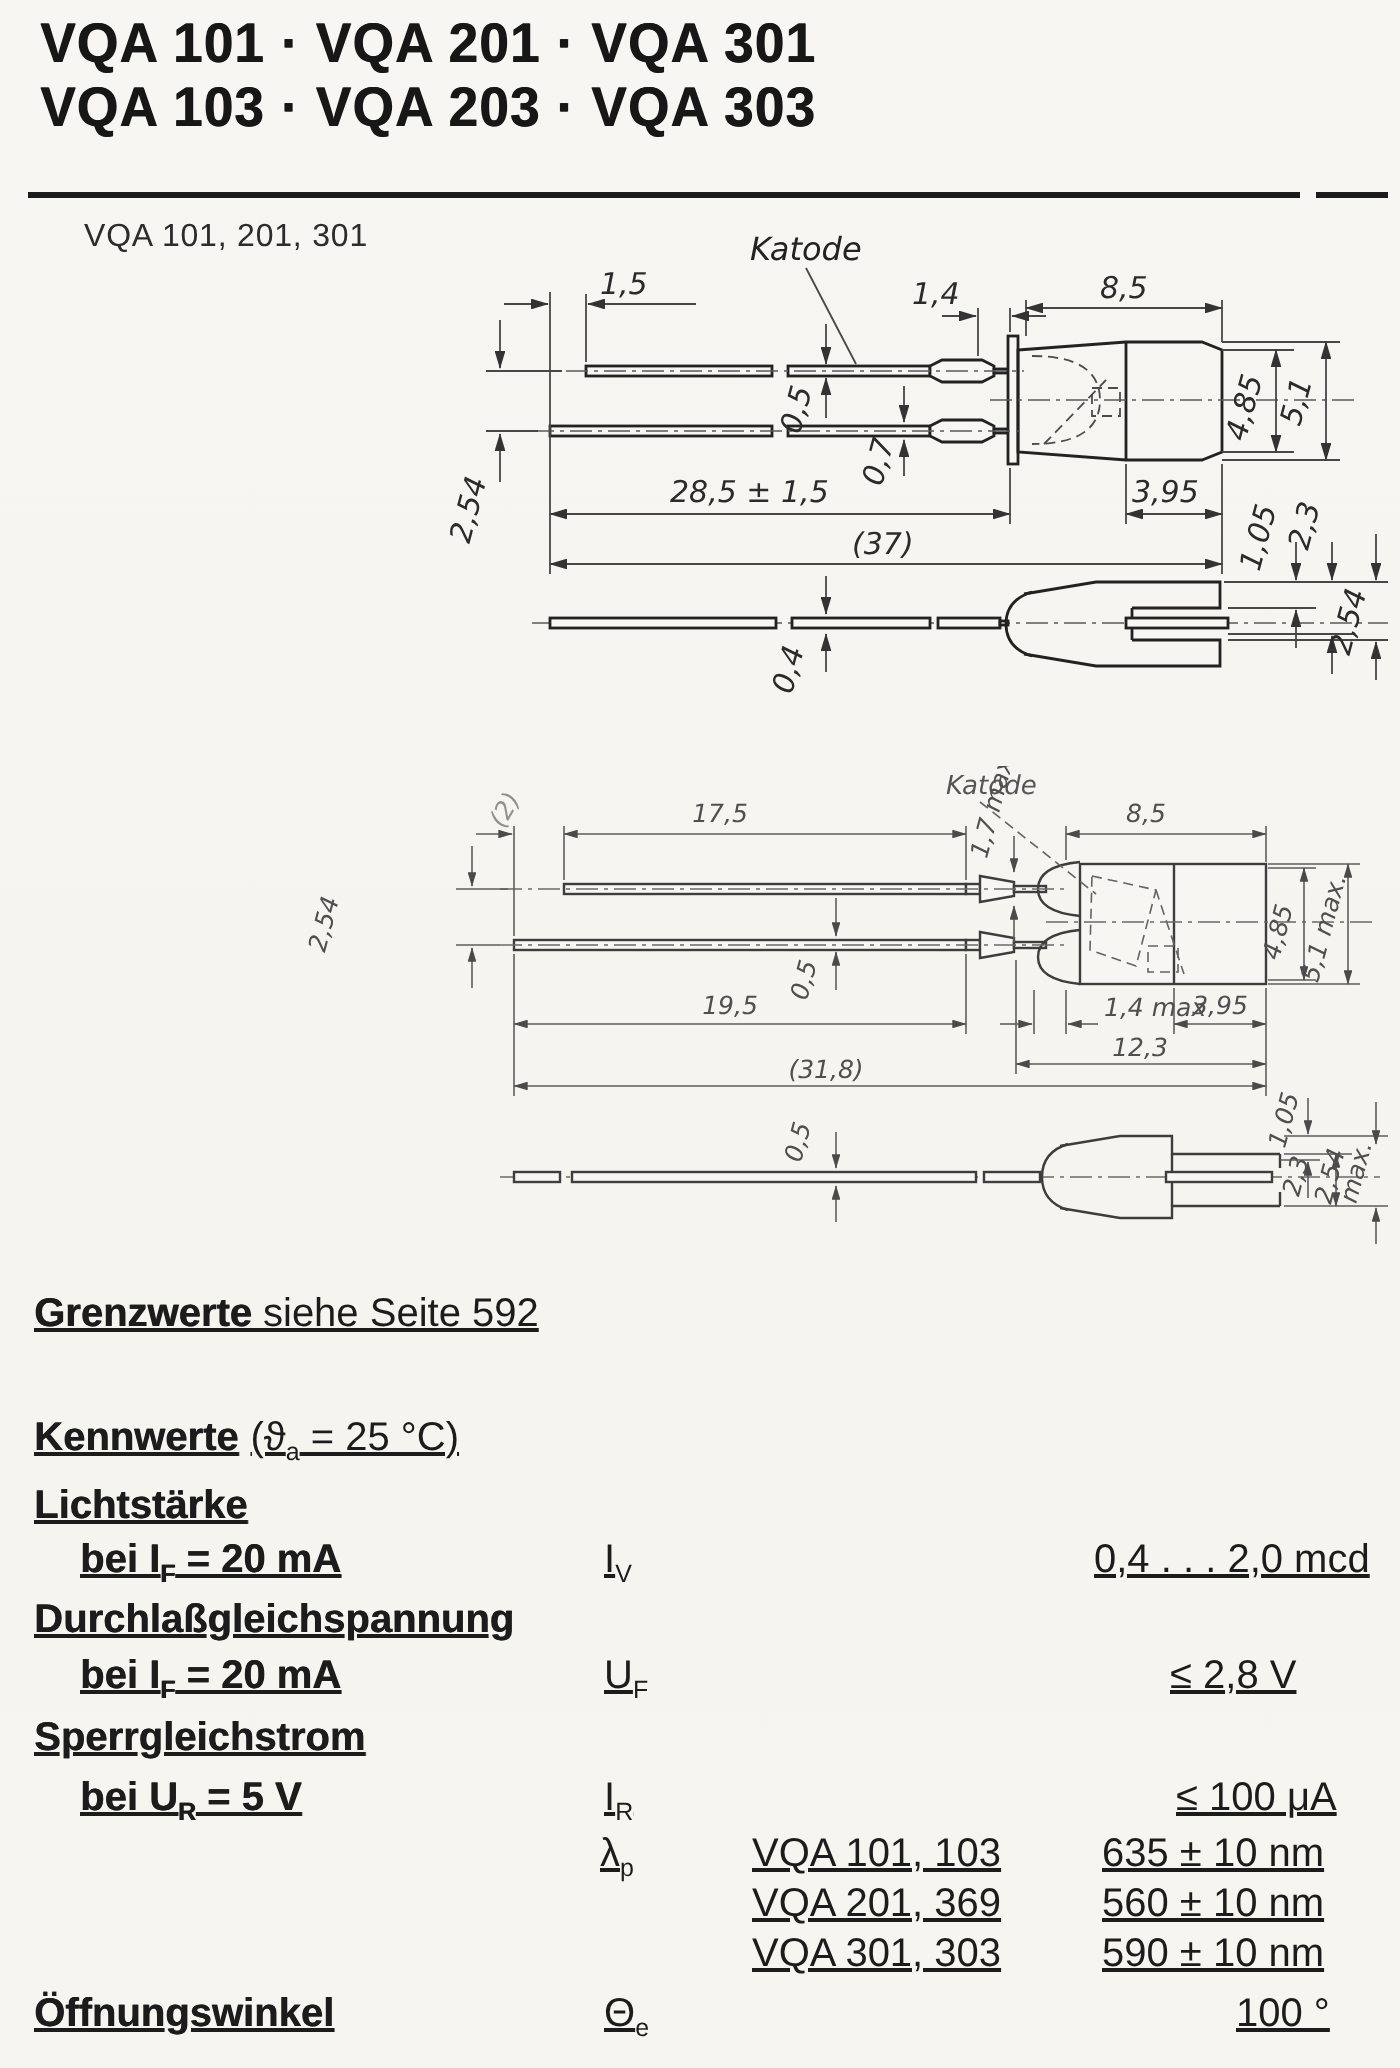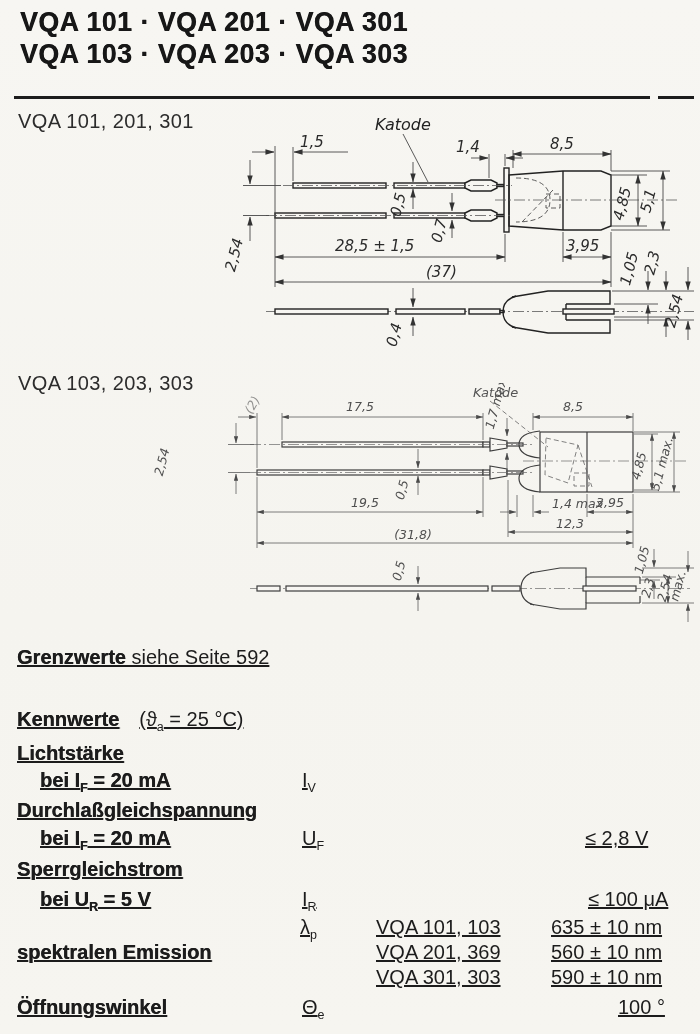--- a/index.html
+++ b/index.html
@@ -4,25 +4,25 @@
 <style>
   html,body{margin:0;padding:0;background:#e9e8e4;}
   .page{position:relative;width:700px;height:1034px;overflow:hidden;
         background:linear-gradient(180deg,#f7f6f2 0%,#f5f4ef 60%,#f6f5f0 100%);
         font-family:"Liberation Sans","DejaVu Sans",sans-serif;color:#1a1a1a;}
   .abs{position:absolute;}
   .title{position:absolute;left:20px;font-weight:700;font-size:28px;letter-spacing:.6px;
          transform:scaleX(.95);transform-origin:left top;white-space:nowrap;color:#171717;
          text-shadow:.4px 0 0 currentColor;}
   .rule{position:absolute;background:#1c1c1c;height:3px;}
-  .seclab{position:absolute;font-size:20px;color:#2c2c2c;letter-spacing:.4px;white-space:nowrap;}
+  .seclab{position:absolute;font-size:16px;color:#2c2c2c;letter-spacing:.4px;white-space:nowrap;margin-left:24px;}
   .t{position:absolute;font-size:20px;white-space:nowrap;color:#1c1c1c;text-decoration:underline;}
   .bold{font-weight:700;text-shadow:.3px 0 0 currentColor;}
   .t sub{font-size:12.5px;line-height:0;}
-  .sp{margin-left:20px;}
+  .sp{margin-left:6px;}
   
   .ol{fill:#f7f6f2;stroke:#222;stroke-width:1.4;}
   .ol line, .ol path{fill:none;}
   .ol2{fill:#f7f6f2;stroke:#3d3d3d;stroke-width:1.2;}
   .ol2 line, .ol2 path{fill:none;}
   .dl{fill:none;stroke:#474747;stroke-width:.9;}
   .dl2{fill:none;stroke:#5d5d5d;stroke-width:.8;}
   .cl{fill:none;stroke:#5a5a5a;stroke-width:.8;stroke-dasharray:11 3 2 3;}
   .cl2{fill:none;stroke:#6a6a6a;stroke-width:.7;stroke-dasharray:11 3 2 3;}
   .dash{fill:none;stroke:#4c4c4c;stroke-width:.9;stroke-dasharray:5 3;}
@@ -145,21 +145,20 @@
       <text class="dt" x="566" y="141">3,95</text>
       <text class="dt mid" x="627" y="95" transform="rotate(-75 627 95)">4,85</text>
       <text class="dt mid" x="653" y="92" transform="rotate(-75 653 92)">5,1</text>
       <text class="dt mid" x="634" y="160" transform="rotate(-75 634 160)">1,05</text>
       <text class="dt mid" x="657" y="154" transform="rotate(-75 657 154)">2,3</text>
       <text class="dt mid" x="679" y="202" transform="rotate(-75 679 202)">2,54</text>
       <text class="dt mid" x="399" y="226" transform="rotate(-75 399 226)">0,4</text>
     </g>
   </svg>
 
-  <div class="seclab" style="top:372px;left:18px">VQA 103, 203, 303</div>
 
   <svg class="abs" style="left:0;top:383px" width="700" height="251" viewBox="0 0 700 251">
     <defs>
       <marker id="a2" viewBox="0 0 10 6" refX="9.5" refY="3" markerWidth="9" markerHeight="5.5" orient="auto-start-reverse">
         <path d="M0,0L10,3L0,6Z" fill="#4a4a4a"></path>
       </marker>
     </defs>
     <g class="ol2">
       <rect x="282" y="59" width="201" height="5"></rect>
       <rect x="483" y="59" width="7" height="5"></rect>
@@ -273,32 +272,32 @@
     <span class="bold">Grenzwerte</span><span> siehe Seite 592</span>
   </div>
 
   <div class="t" style="top:708px;left:17px">
     <span class="bold">Kennwerte</span><span class="sp"><span>(ϑ</span><sub>a</sub><span> = 25 °C)</span></span>
   </div>
 
   <div class="t bold" style="top:742px;left:17px">Lichtstärke</div>
   <div class="t bold" style="top:769px;left:40px"><span>bei I</span><sub>F</sub><span> = 20 mA</span></div>
   <div class="t" style="top:769px;left:302px"><span>I</span><sub>V</sub></div>
+  <div class="t" style="top:769px;left:547px">0,4 . . . 2,0 mcd</div>
 
   <div class="t bold" style="top:799px;left:17px">Durchlaßgleichspannung</div>
   <div class="t bold" style="top:827px;left:40px"><span>bei I</span><sub>F</sub><span> = 20 mA</span></div>
   <div class="t" style="top:827px;left:302px"><span>U</span><sub>F</sub></div>
   <div class="t" style="top:827px;left:585px">≤ 2,8 V</div>
 
   <div class="t bold" style="top:858px;left:17px">Sperrgleichstrom</div>
   <div class="t bold" style="top:888px;left:40px"><span>bei U</span><sub>R</sub><span> = 5 V</span></div>
   <div class="t" style="top:888px;left:302px"><span>I</span><sub>R</sub></div>
   <div class="t" style="top:888px;left:588px">≤ 100 μA</div>
 
-  <div class="t bold" style="top:941px;left:17px">spektralen Emission</div>
   <div class="t" style="top:916px;left:300px"><span>λ</span><sub>p</sub></div>
   <div class="t" style="top:916px;left:376px">VQA 101, 103</div>
   <div class="t" style="top:916px;left:551px">635 ± 10 nm</div>
   <div class="t" style="top:941px;left:376px">VQA 201, 369</div>
   <div class="t" style="top:941px;left:551px">560 ± 10 nm</div>
   <div class="t" style="top:966px;left:376px">VQA 301, 303</div>
   <div class="t" style="top:966px;left:551px">590 ± 10 nm</div>
 
   <div class="t bold" style="top:996px;left:17px">Öffnungswinkel</div>
   <div class="t" style="top:996px;left:302px"><span>Θ</span><sub>e</sub></div>

